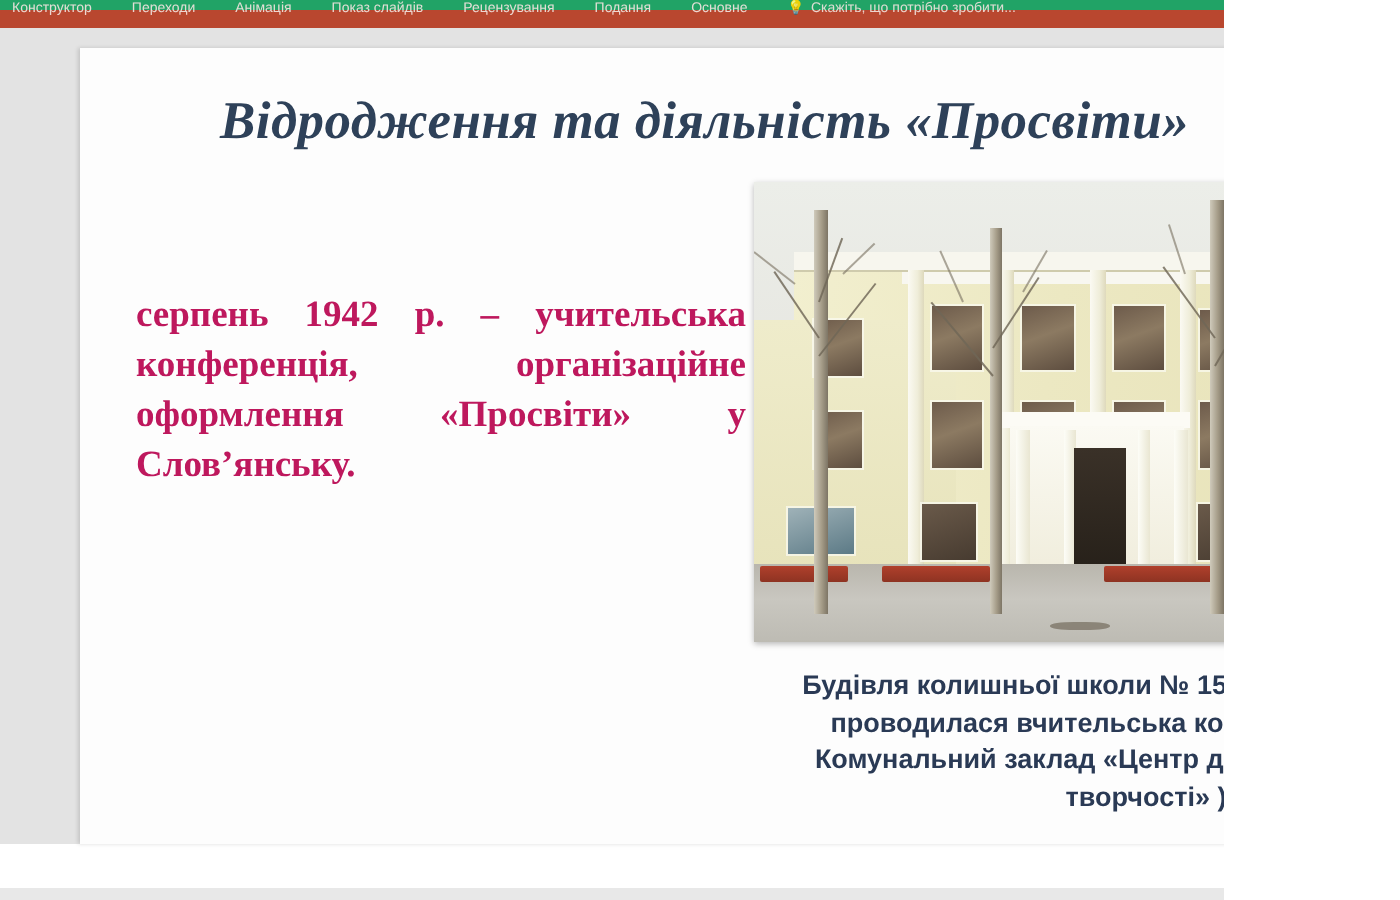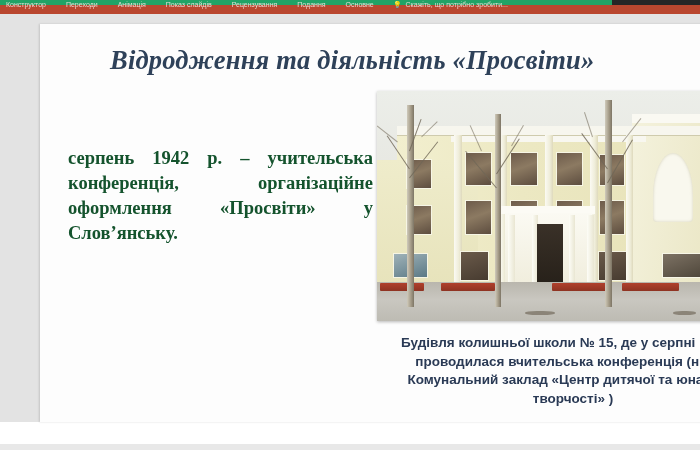--- a/index.html
+++ b/index.html
@@ -9,21 +9,21 @@
   body {
     width: 700px;
     height: 450px;
     overflow: hidden;
     background: #ffffff;
     font-family: "Liberation Serif", serif;
   }
 
   .app {
     position: relative;
-    width: 700px;
+    width: 612px;
     height: 450px;
     overflow: hidden;
     background: #ffffff;
   }
 
   
   .ribbon-strip {
     position: absolute;
     left: 0; top: 0;
     width: 700px;
@@ -136,21 +136,21 @@
 
   .slide-body {
     position: absolute;
     left: 28px;
     top: 122px;
     width: 305px;
     font-family: "Liberation Serif", serif;
     font-weight: bold;
     font-size: 18.5px;
     line-height: 25px;
-    color: #14532d;
+    color: #be185d;
     text-align: justify;
     text-justify: inter-word;
   }
   .slide-body::after {
     content: "";
     display: inline-block;
     width: 100%;
   }
 
   

